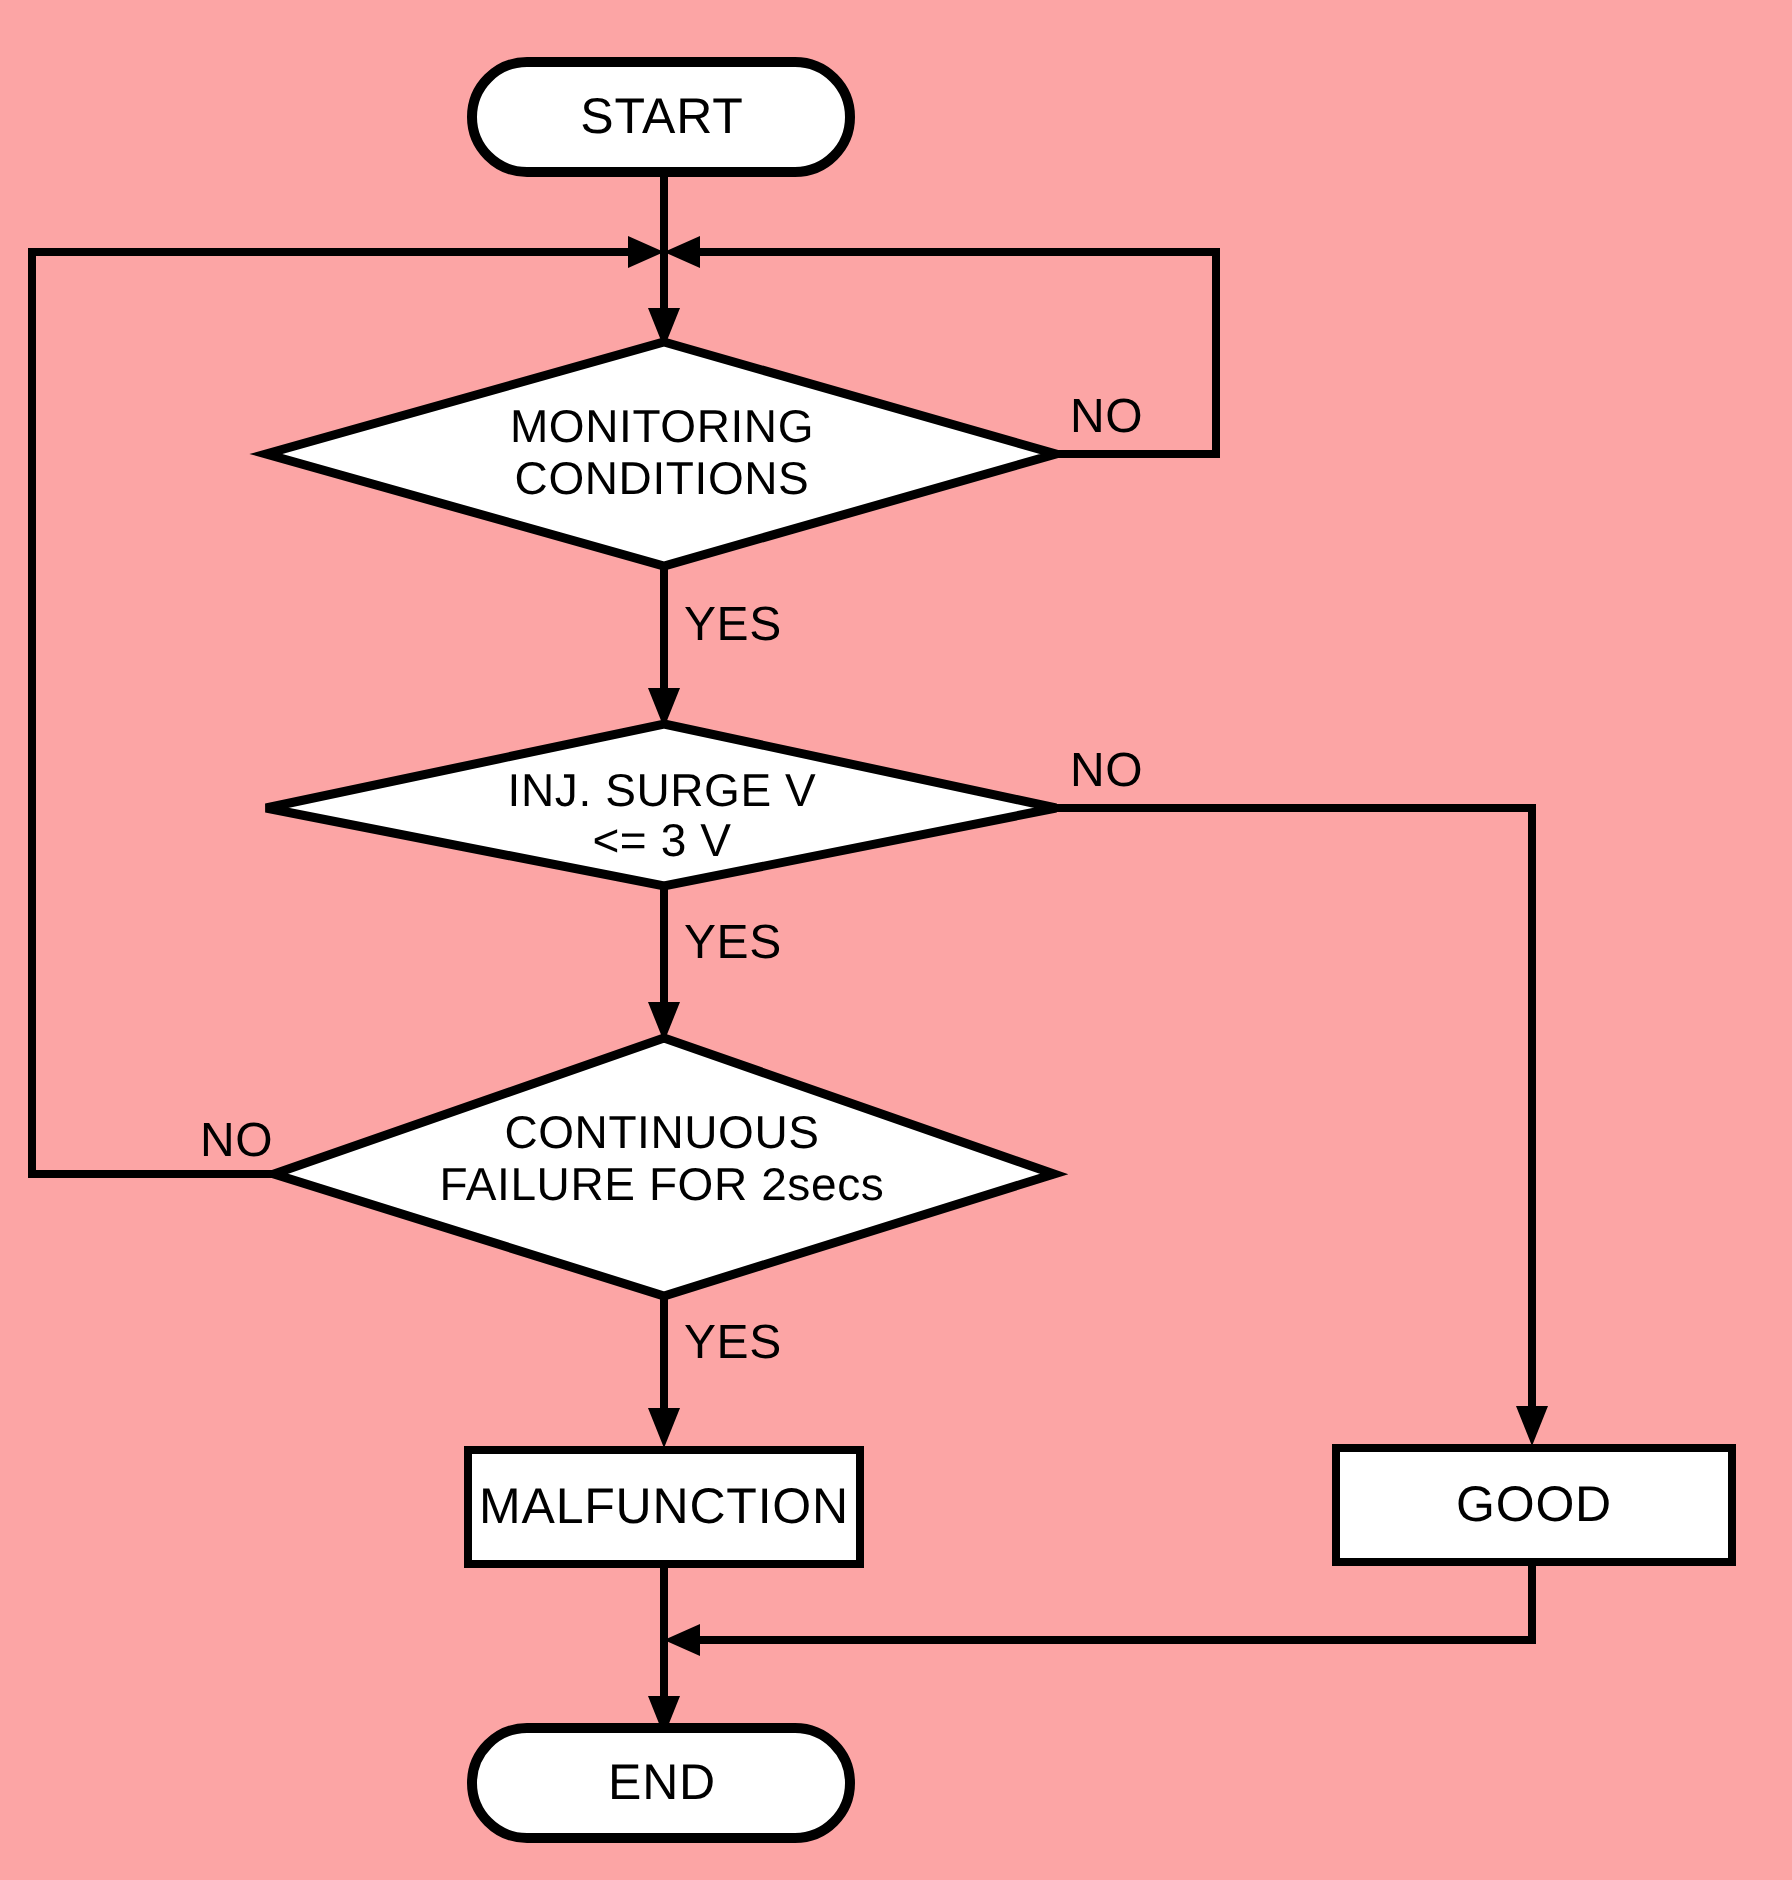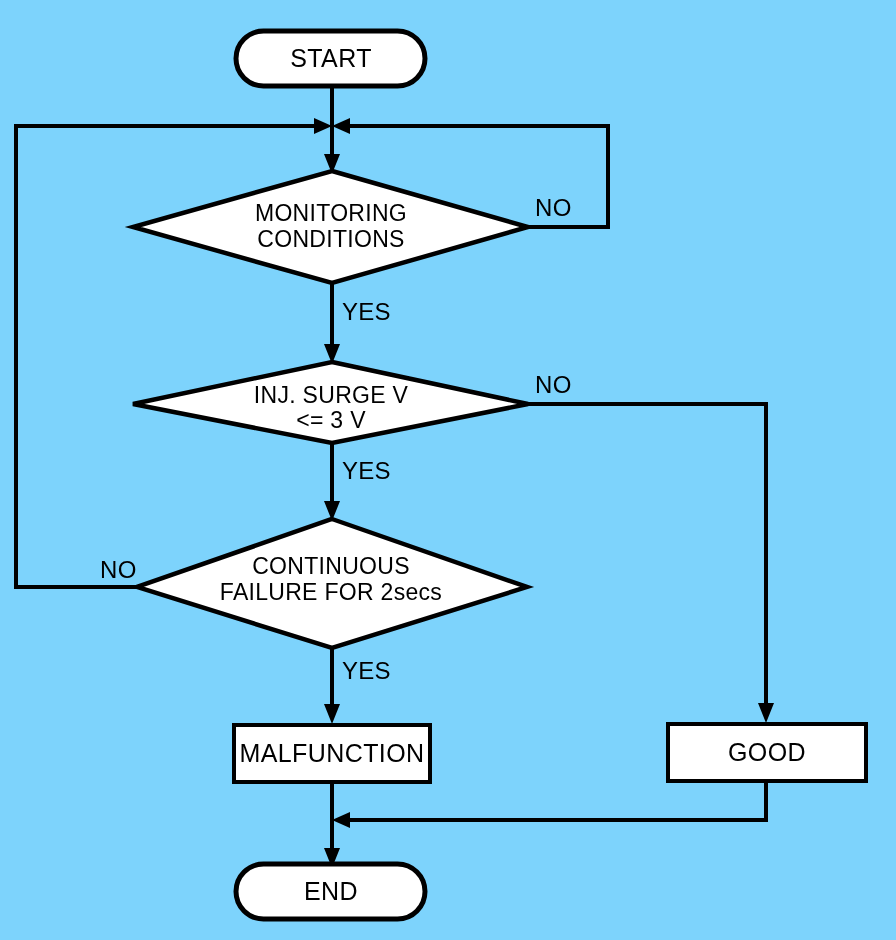--- a/index.html
+++ b/index.html
@@ -4,21 +4,21 @@
 <style>
   html, body {
     margin: 0;
     padding: 0;
     background: #ffffff;
   }
   #flowchart-page {
     position: relative;
     width: 896px;
     height: 940px;
-    background: #7dd3fc;
+    background: #fca5a5;
     overflow: hidden;
     font-family: "Liberation Sans", sans-serif;
   }
   svg#flow-svg {
     display: block;
     width: 896px;
     height: 940px;
   }
   .terminal-shape {
     fill: #ffffff;

